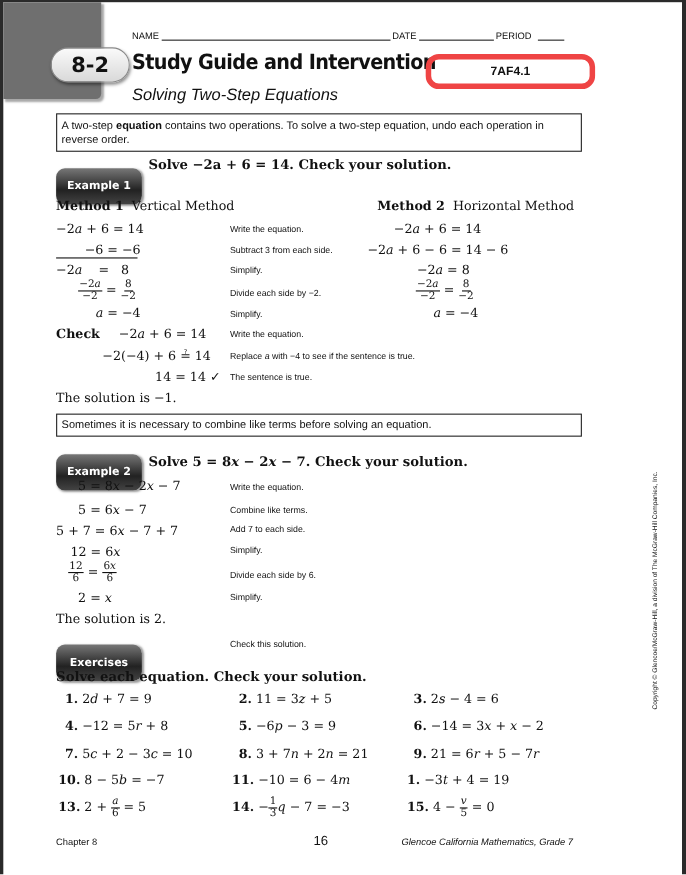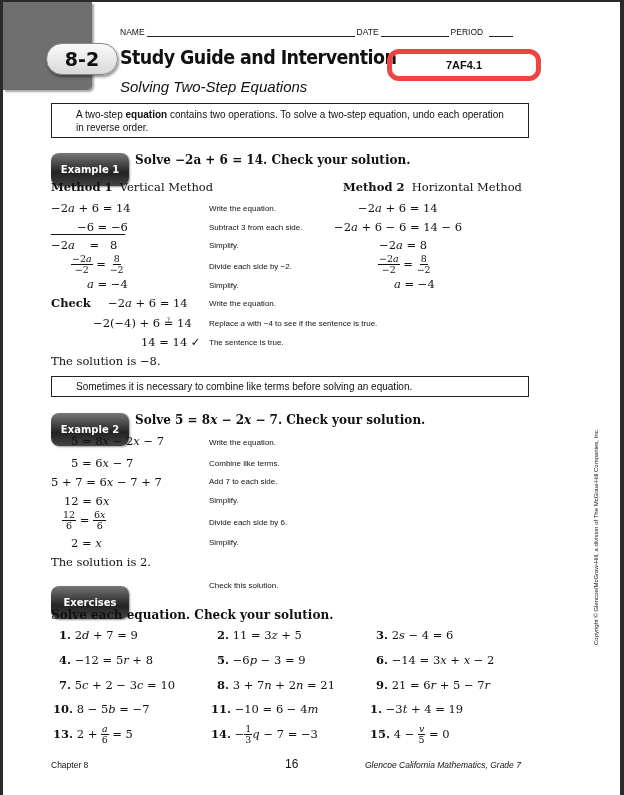--- a/index.html
+++ b/index.html
@@ -35,21 +35,21 @@
     border:5px solid #ef4444; border-radius:12px;
     font-family:"Liberation Sans", sans-serif; font-size:11px; font-weight:bold;
     display:flex; align-items:center; justify-content:center;
   }
   .subtitle {
     position:absolute; left:120px; top:78px; font-family:"Liberation Sans", sans-serif;
     font-style:italic; font-size:15px;
   }
   .box {
     position:absolute; border:1px solid #222; font-family:"Liberation Sans", sans-serif;
-    font-size:10px; line-height:13px; padding:4px 24px; box-sizing:border-box;
+    font-size:10px; line-height:13px; padding:4px 4px; box-sizing:border-box;
   }
   .ex-pill {
     position:absolute; height:33px; border-radius:8px;
     background:linear-gradient(#777,#222 60%,#444); color:#fff;
     font-family:"DejaVu Sans", sans-serif; font-weight:bold; font-size:10px;
     display:flex; align-items:center; justify-content:center;
     box-shadow:1px 1px 2px rgba(0,0,0,0.4);
   }
   .ex-head { position:absolute; font-weight:bold; font-size:12px; }
   .t { position:absolute; font-size:11.5px; white-space:nowrap; }
@@ -85,21 +85,21 @@
 <div class="lesson-pill">8-2</div>
 <div class="title">Study Guide and Intervention</div>
 <div class="standard-pill">7AF4.1</div>
 <div class="subtitle">Solving Two-Step Equations</div>
 
 <div class="box" style="left:51px; top:103px; width:478px; height:35px;">
   <span>A two-step </span><b>equation</b><span> contains two operations. To solve a two-step equation, undo each operation in reverse order.</span>
 </div>
 
 <div class="ex-pill" style="left:51px; top:153px; width:78px;">Example 1</div>
-<div class="ex-head" style="left:135px; top:153px;text-align:center;">Solve −2a + 6 = 14. Check your solution.</div>
+<div class="ex-head" style="left:135px; top:143px;text-align:center;">Solve −2a + 6 = 14. Check your solution.</div>
 
 <div class="t" style="left:51px; top:180px;"><b>Method 1</b>&nbsp;&nbsp;<span>Vertical Method</span></div>
 <div class="t" style="left:343px; top:180px;"><b>Method 2</b>&nbsp;&nbsp;<span>Horizontal Method</span></div>
 
 <div class="t" style="left:51px; top:201px;">−2<span class="i">a</span> + 6 = 14</div>
 <div class="t" style="left:77px; top:220px;">−6 = −6</div>
 <div class="rule" style="left:51px; top:234px; width:74px;"></div>
 <div class="t" style="left:51px; top:238px;">−2<span class="i">a</span>&nbsp;&nbsp;&nbsp;&nbsp;=&nbsp;&nbsp;&nbsp;8</div>
 <div class="t" style="left:71px; top:254px;"><span class="frac">
       <span class="top">−2<span class="i">a</span></span>
@@ -128,21 +128,21 @@
     </span></div>
 <div class="t" style="left:394px; top:277px;"><span class="i">a</span> = −4</div>
 
 <div class="t" style="left:51px; top:296px;"><b>Check</b></div>
 <div class="t" style="left:108px; top:296px;">−2<span class="i">a</span> + 6 = 14</div>
 <div class="t" style="left:93px; top:316px;">−2(−4) + 6 ≟ 14</div>
 <div class="t" style="left:141px; top:335px;">14 = 14 ✓</div>
 <div class="n" style="left:209px; top:299px;">Write the equation.</div>
 <div class="n" style="left:209px; top:319px;"><span>Replace </span><span class="i">a</span><span> with −4 to see if the sentence is true.</span></div>
 <div class="n" style="left:209px; top:338px;">The sentence is true.</div>
-<div class="t" style="left:51px; top:354px;">The solution is −8.</div>
+<div class="t" style="left:51px; top:354px;">The solution is −1.</div>
 
 <div class="box" style="left:51px; top:376px; width:478px; height:21px; padding-top:3px;">Sometimes it is necessary to combine like terms before solving an equation.</div>
 
 <div class="ex-pill" style="left:51px; top:413px; width:78px;">Example 2</div>
 <div class="ex-head" style="left:135px; top:413px;">Solve 5 = 8<span class="i">x</span> − 2<span class="i">x</span> − 7. Check your solution.</div>
 
 <div class="t" style="left:71px; top:434px;">5 = 8<span class="i">x</span> − 2<span class="i">x</span> − 7</div>
 <div class="t" style="left:71px; top:456px;">5 = 6<span class="i">x</span> − 7</div>
 <div class="t" style="left:51px; top:475px;">5 + 7 = 6<span class="i">x</span> − 7 + 7</div>
 <div class="t" style="left:64px; top:494px;">12 = 6<span class="i">x</span></div>

